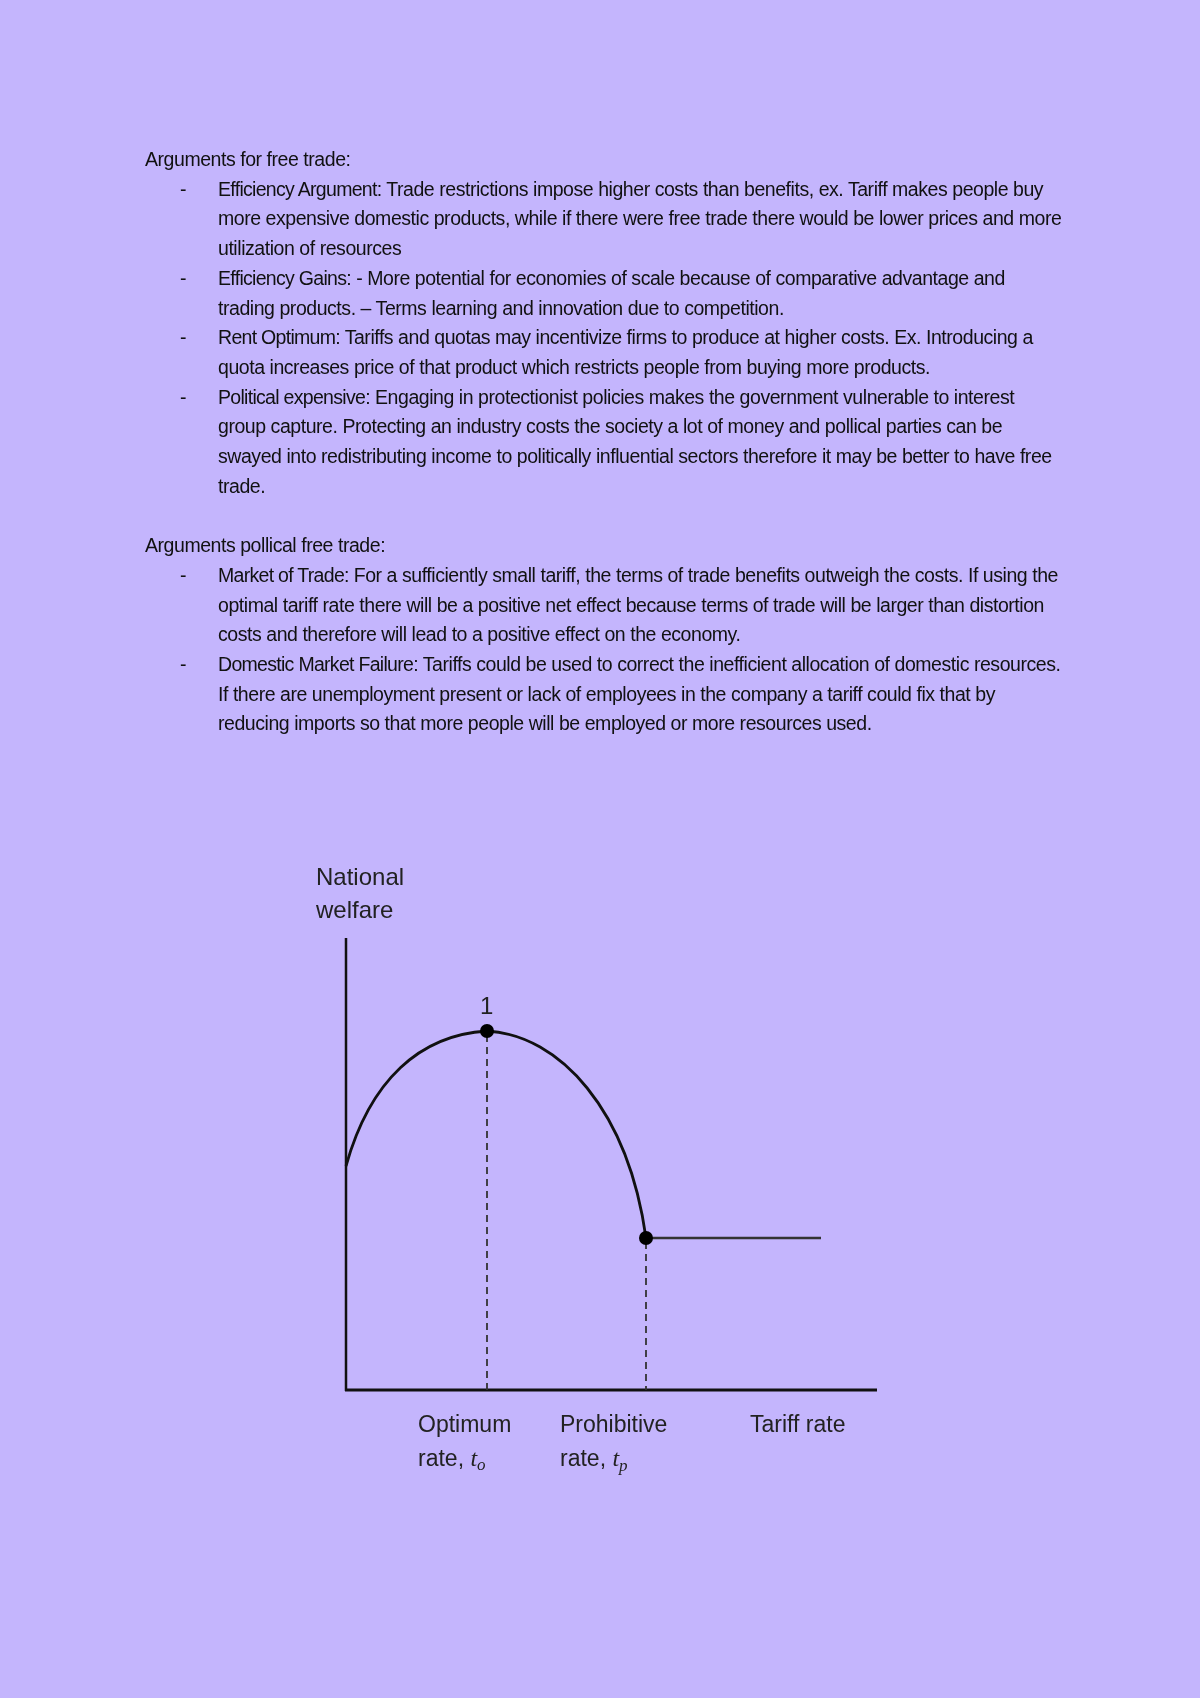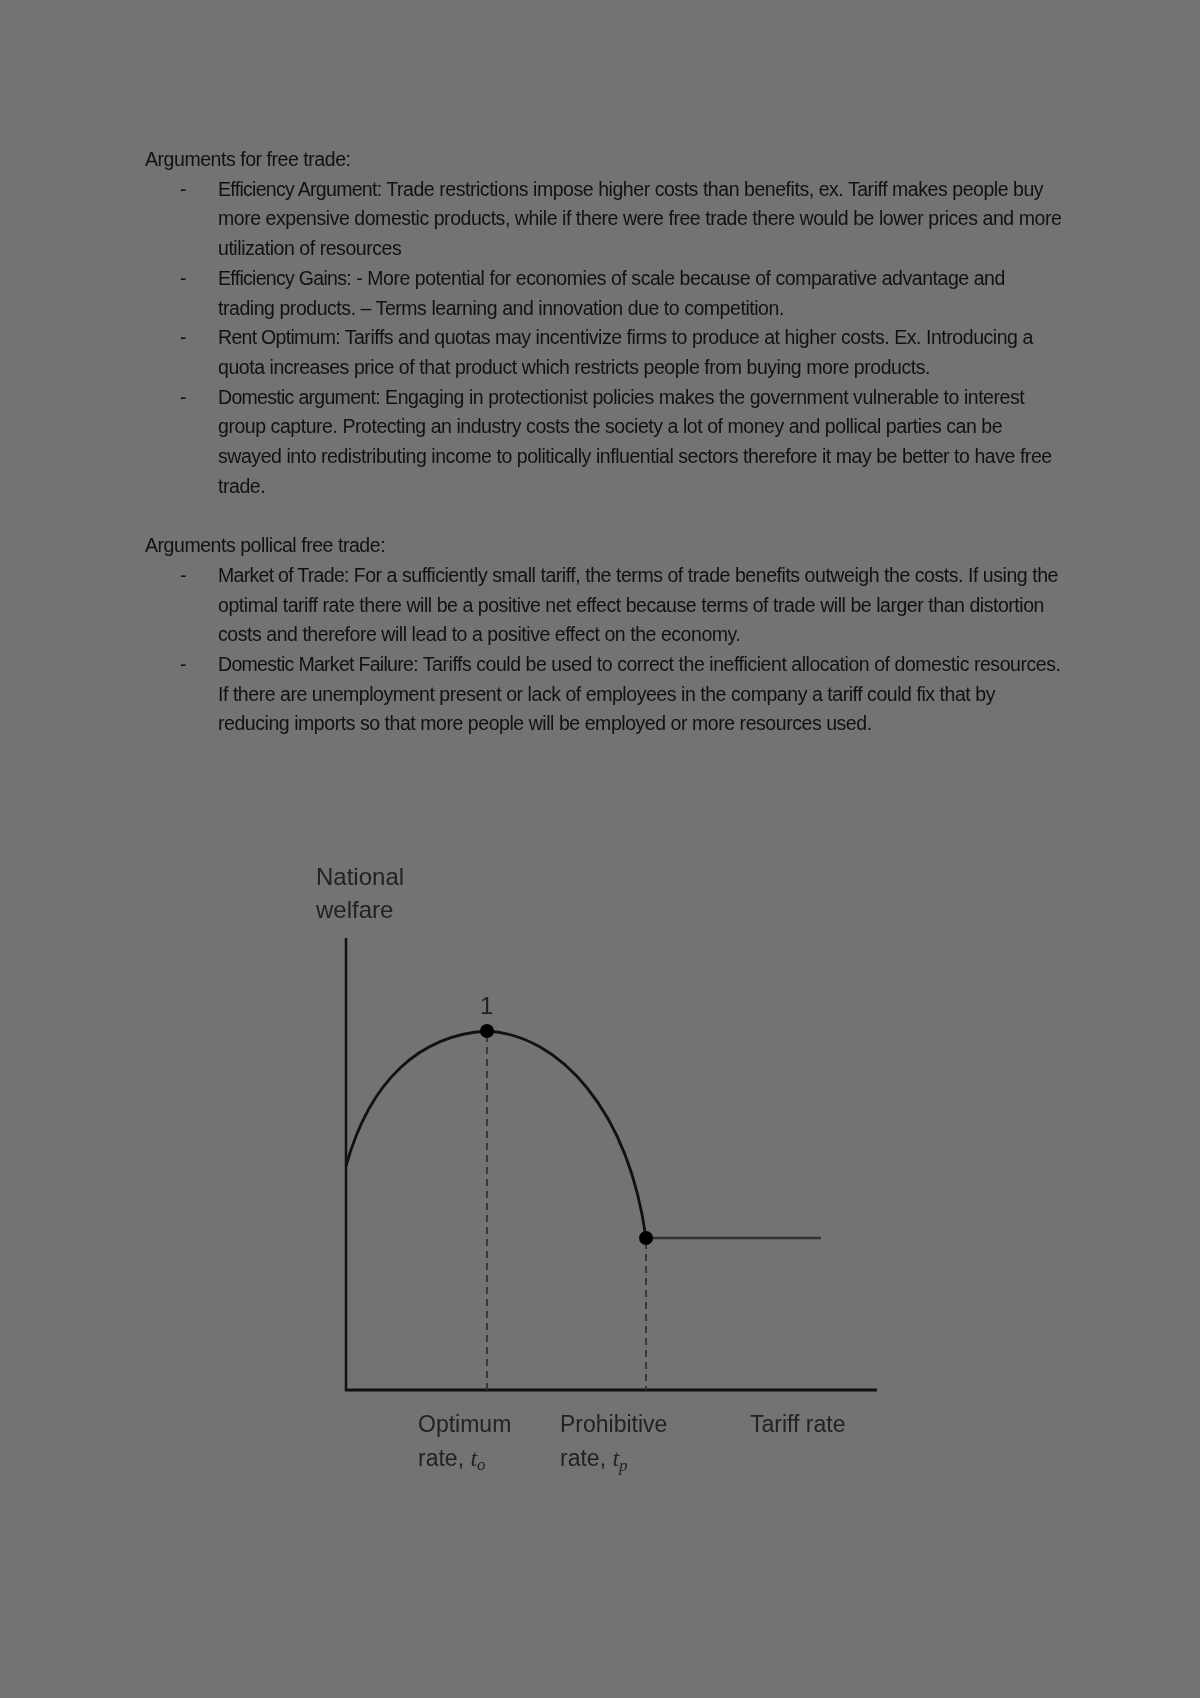--- a/index.html
+++ b/index.html
@@ -1,17 +1,17 @@
 <!DOCTYPE html>
 <html><head>
 <meta charset="utf-8">
 <style>
   html, body { margin:0; padding:0; background:#ffffff; }
   body { width:1200px; height:1698px; position:relative; overflow:hidden; }
-  .page { position:absolute; left:0; top:0; width:1200px; height:1698px; background:#737373; }
+  .page { position:absolute; left:0; top:0; width:1200px; height:1698px; background:#c4b5fd; }
   .text-block { position:absolute; left:145px; top:145px; width:920px;
     font-family:"Liberation Sans", sans-serif; font-size:19.5px; color:#111;
     line-height:29.7px; letter-spacing:-0.45px; }
   .heading { margin:0; }
   .spacer { height:29.7px; }
   ul.args { list-style:none; margin:0; padding:0; }
   ul.args li { position:relative; padding-left:73px; margin:0; }
   ul.args li .dash { position:absolute; left:35px; top:0; }
   ul.args li .term { font-weight:normal; letter-spacing:-0.7px; }
   svg.figure { position:absolute; left:0; top:0; }
@@ -22,21 +22,21 @@
 <body>
 
 <div class="page">
 
   <div class="text-block">
     <p class="heading">Arguments for free trade:</p>
     <ul class="args">
       <li><span class="dash">-</span><span class="term">Efficiency Argument</span><span>: Trade restrictions impose higher costs than benefits, ex. Tariff makes people buy more expensive domestic products, while if there were free trade there would be lower prices and more utilization of resources</span></li>
       <li><span class="dash">-</span><span class="term">Efficiency Gains</span><span>: - More potential for economies of scale because of comparative advantage and trading products. – Terms learning and innovation due to competition.</span></li>
       <li><span class="dash">-</span><span class="term">Rent Optimum:</span><span> Tariffs and quotas may incentivize firms to produce at higher costs. Ex. Introducing a quota increases price of that product which restricts people from buying more products.</span></li>
-      <li><span class="dash">-</span><span class="term">Domestic argument</span><span>: Engaging in protectionist policies makes the government vulnerable to interest group capture. Protecting an industry costs the society a lot of money and pollical parties can be swayed into redistributing income to politically influential sectors therefore it may be better to have free trade.</span></li>
+      <li><span class="dash">-</span><span class="term">Political expensive</span><span>: Engaging in protectionist policies makes the government vulnerable to interest group capture. Protecting an industry costs the society a lot of money and pollical parties can be swayed into redistributing income to politically influential sectors therefore it may be better to have free trade.</span></li>
     </ul>
     <div class="spacer"></div>
     <p class="heading">Arguments pollical free trade:</p>
     <ul class="args">
       <li><span class="dash">-</span><span class="term">Market of Trade:</span><span> For a sufficiently small tariff, the terms of trade benefits outweigh the costs. If using the optimal tariff rate there will be a positive net effect because terms of trade will be larger than distortion costs and therefore will lead to a positive effect on the economy.</span></li>
       <li><span class="dash">-</span><span class="term">Domestic Market Failure</span><span>: Tariffs could be used to correct the inefficient allocation of domestic resources. If there are unemployment present or lack of employees in the company a tariff could fix that by reducing imports so that more people will be employed or more resources used.</span></li>
     </ul>
   </div>
 
   <svg class="figure" width="1200" height="1698" viewBox="0 0 1200 1698">

